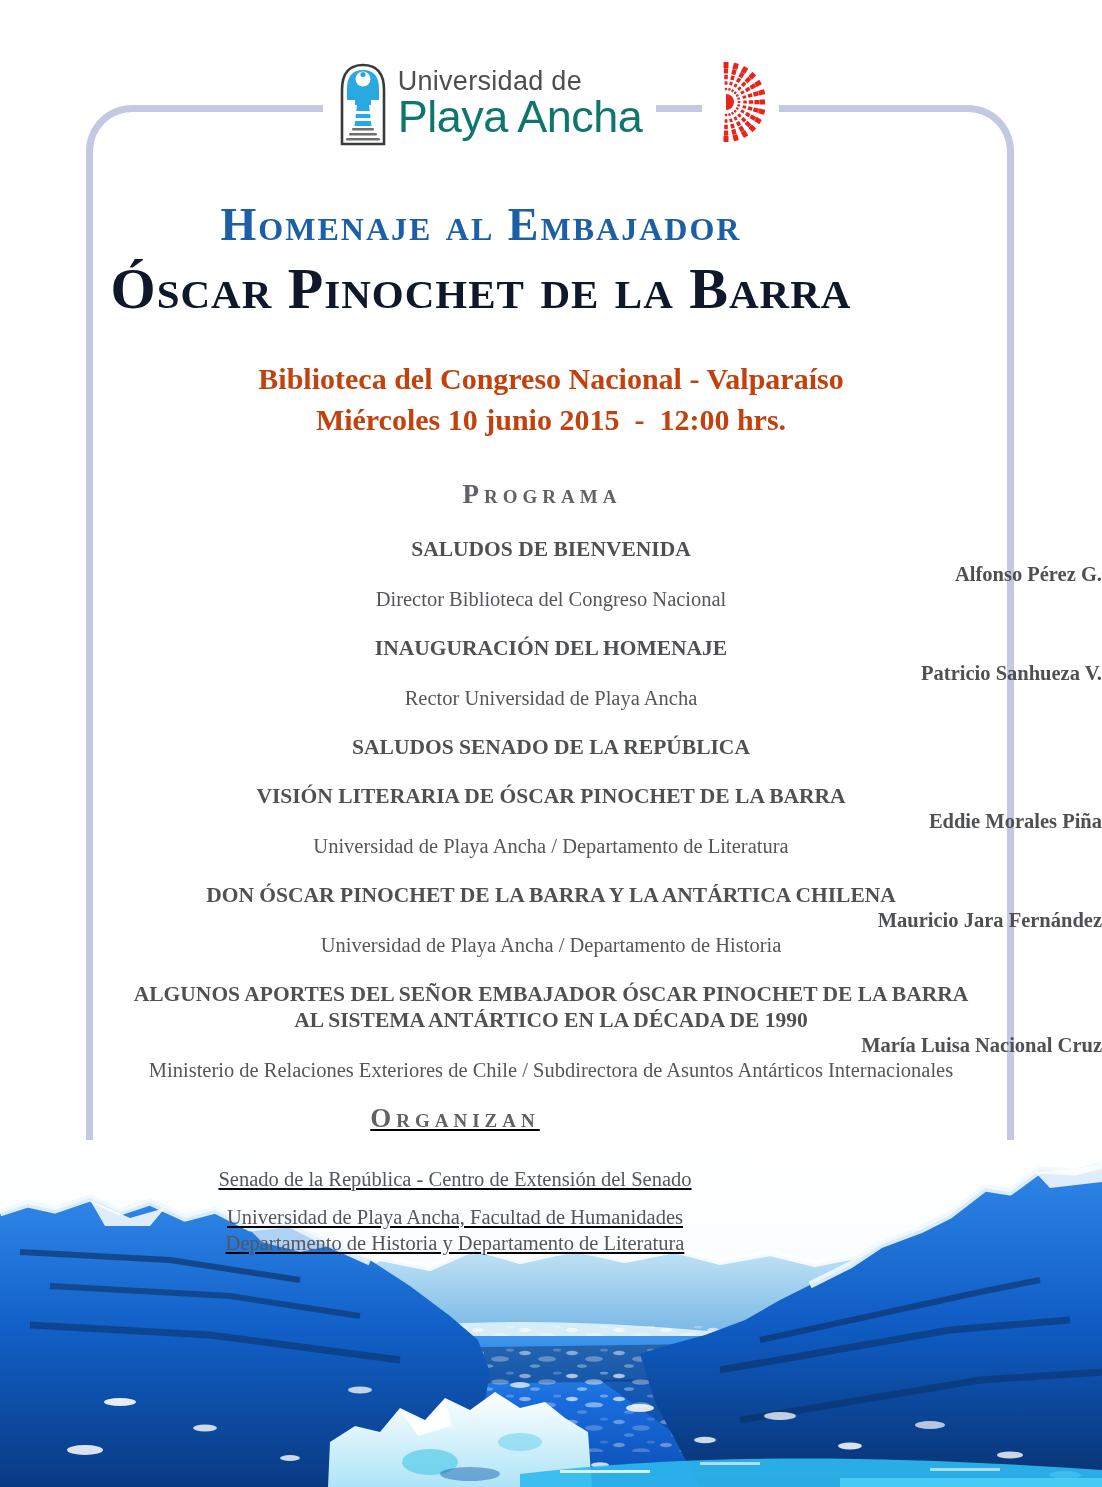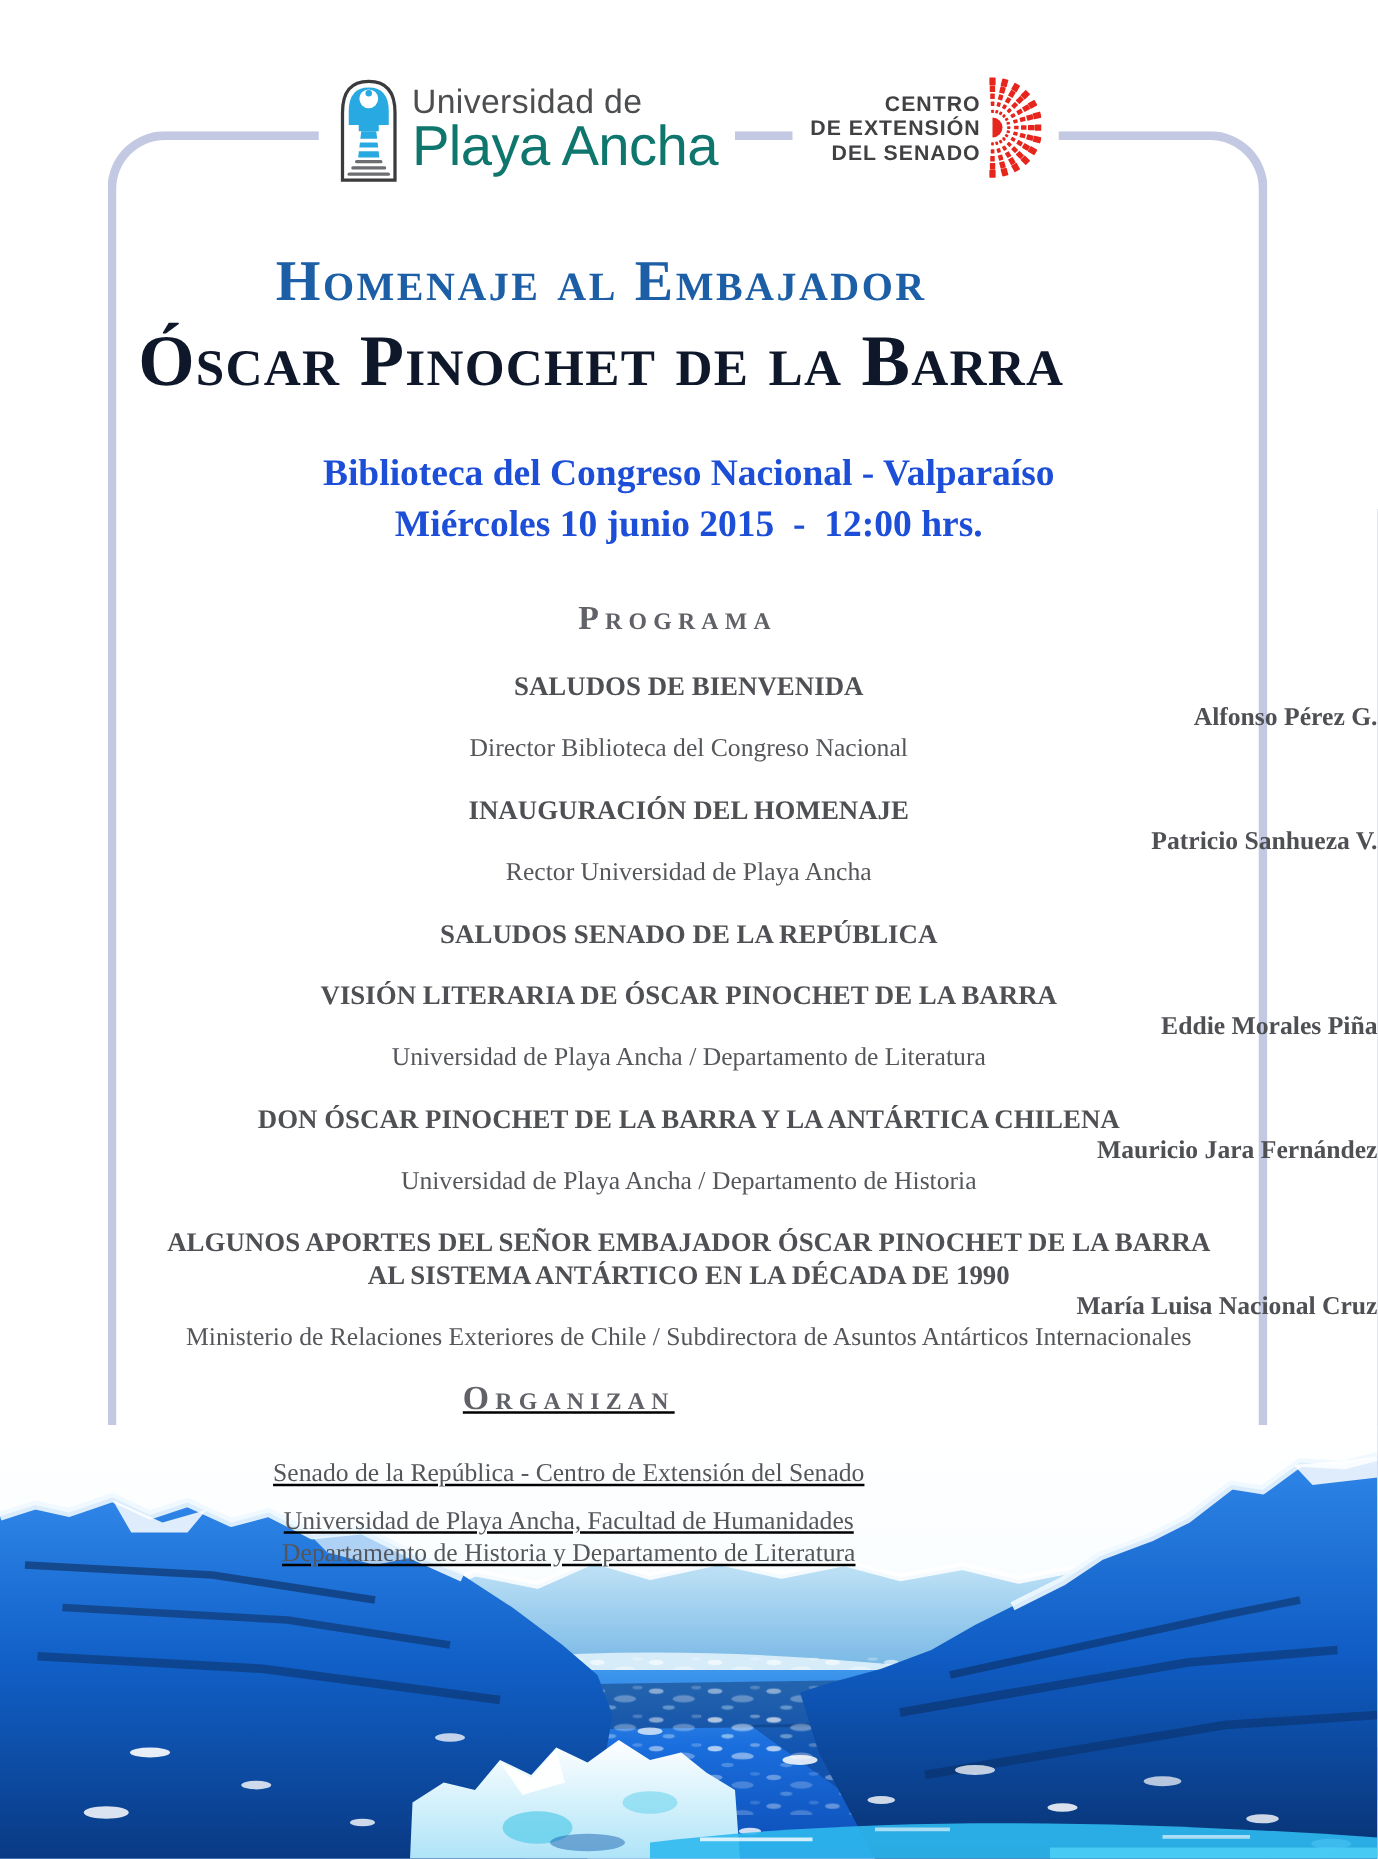--- a/index.html
+++ b/index.html
@@ -25,21 +25,21 @@
   .senado-text{
     font-family:"Liberation Sans",sans-serif;font-weight:bold;font-size:17px;
     line-height:1.15;color:#414144;text-align:right;letter-spacing:.8px;
   }
   .fan-svg{margin-left:7px;display:block;}
   
   .title-block{position:absolute;top:198px;left:0;width:962px;text-align:center;z-index:3;}
   .t1{font-variant:small-caps;font-weight:bold;font-size:46px;color:#1d5fa6;letter-spacing:2px;}
   .t2{font-variant:small-caps;font-weight:bold;font-size:58px;color:#0f172a;letter-spacing:1px;margin-top:4px;}
   .venue-block{position:absolute;top:358px;left:0;width:1102px;text-align:center;z-index:3;}
-  .venue-line{font-size:30px;font-weight:bold;color:#1d4ed8;line-height:1.38;white-space:pre-wrap;}
+  .venue-line{font-size:30px;font-weight:bold;color:#c2410c;line-height:1.38;white-space:pre-wrap;}
   
   .sc-heading{
     font-variant:small-caps;font-weight:bold;font-size:27px;color:#606267;
     letter-spacing:5px;text-align:center;
   }
   .programa{position:absolute;top:479px;left:0;width:1084px;z-index:3;}
   .program-list{position:absolute;top:536px;left:0;width:1102px;text-align:center;z-index:3;}
   .pitem{margin-bottom:23px;}
   .ptitle{font-size:21.5px;font-weight:bold;color:#4e5054;line-height:26px;white-space:pre-line;}
   .pspeaker{font-size:20.5px;font-weight:bold;color:#4e5054;line-height:25px;text-align:right;}
@@ -73,25 +73,20 @@
       <rect x="15" y="70" width="22" height="2.6" rx="1.3" fill="#6d6e71"></rect>
       <rect x="12" y="75" width="28" height="2.6" rx="1.3" fill="#6d6e71"></rect>
       <rect x="9" y="80" width="34" height="2.6" rx="1.3" fill="#6d6e71"></rect>
     </svg>
     <div class="upla-text">
       <div class="upla-l1">Universidad de</div>
       <div class="upla-l2">Playa Ancha</div>
     </div>
   </div>
   <div class="logo-box">
-    <div class="senado-text">
-      <div>CENTRO</div>
-      <div>DE EXTENSIÓN</div>
-      <div>DEL SENADO</div>
-    </div>
     <svg class="fan-svg" width="42" height="94" viewBox="0 0 42 94">
       <g id="fan-dots">
           <path d="M 3,38 A 8,8 0 0 1 3,54 Z" fill="#e6251d"></path>
           <rect x="1.7" y="31.9" width="2.6" height="2.2" rx="0.5" fill="#e6251d" transform="rotate(-90 3.0 33.0)"></rect>
           <rect x="1.3" y="25.6" width="3.5" height="2.9000000000000004" rx="0.5" fill="#e6251d" transform="rotate(-90 3.0 27.0)"></rect>
           <rect x="0.8" y="19.2" width="4.4" height="3.6" rx="0.5" fill="#e6251d" transform="rotate(-90 3.0 21.0)"></rect>
           <rect x="0.4" y="12.8" width="5.300000000000001" height="4.3" rx="0.5" fill="#e6251d" transform="rotate(-90 3.0 15.0)"></rect>
           <rect x="-0.1" y="6.5" width="6.2" height="5" rx="0.5" fill="#e6251d" transform="rotate(-90 3.0 9.0)"></rect>
           <rect x="5.1" y="32.3" width="2.6" height="2.2" rx="0.5" fill="#e6251d" transform="rotate(-75 6.4 33.4)"></rect>
           <rect x="6.2" y="26.2" width="3.5" height="2.9000000000000004" rx="0.5" fill="#e6251d" transform="rotate(-75 7.9 27.6)"></rect>

